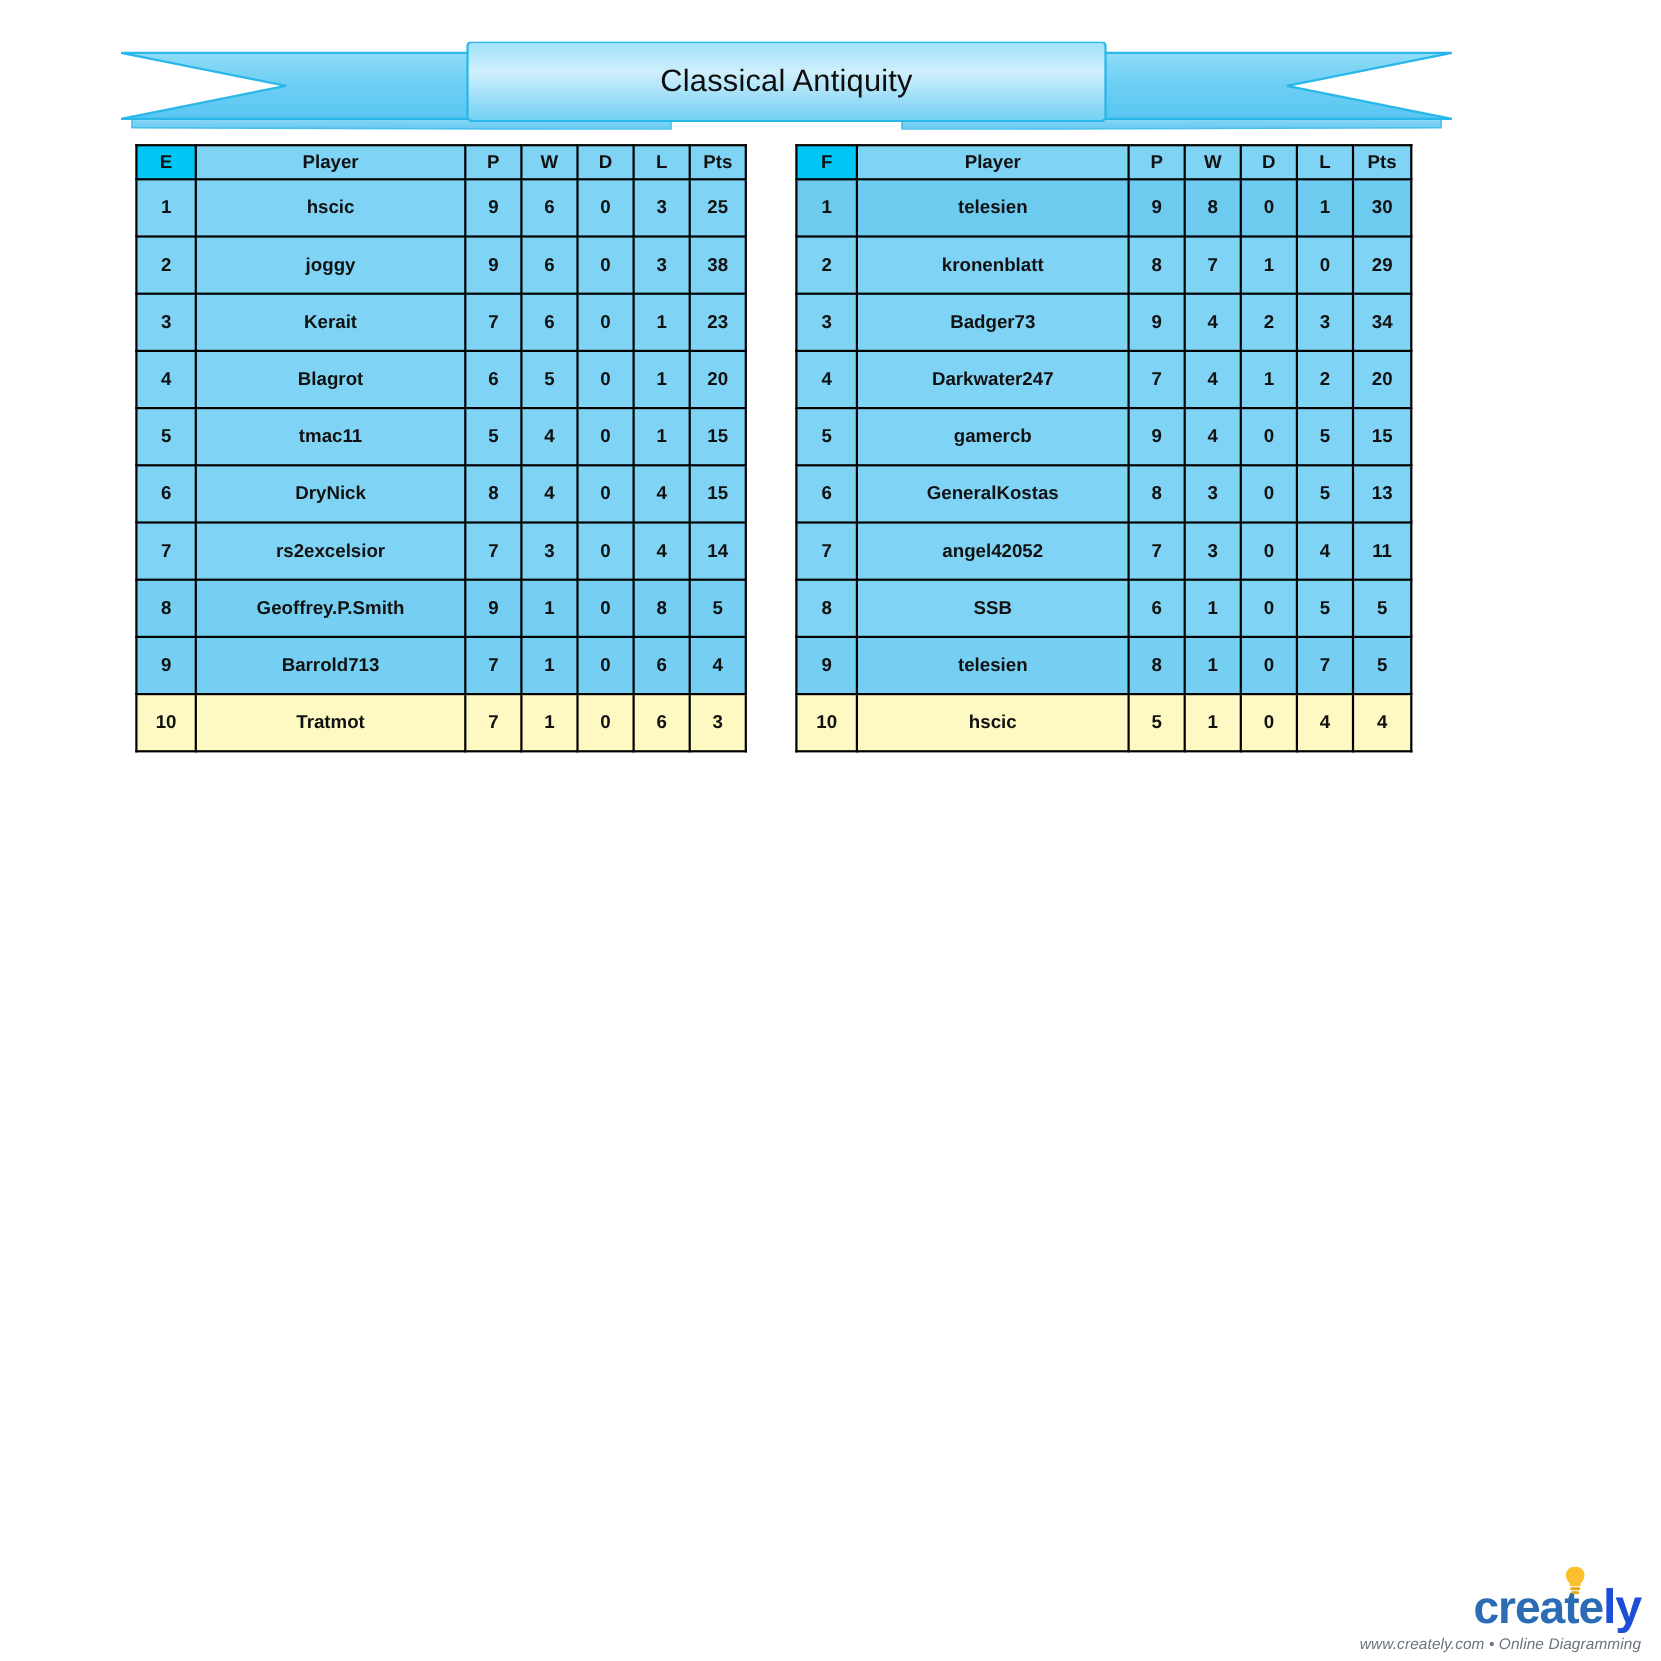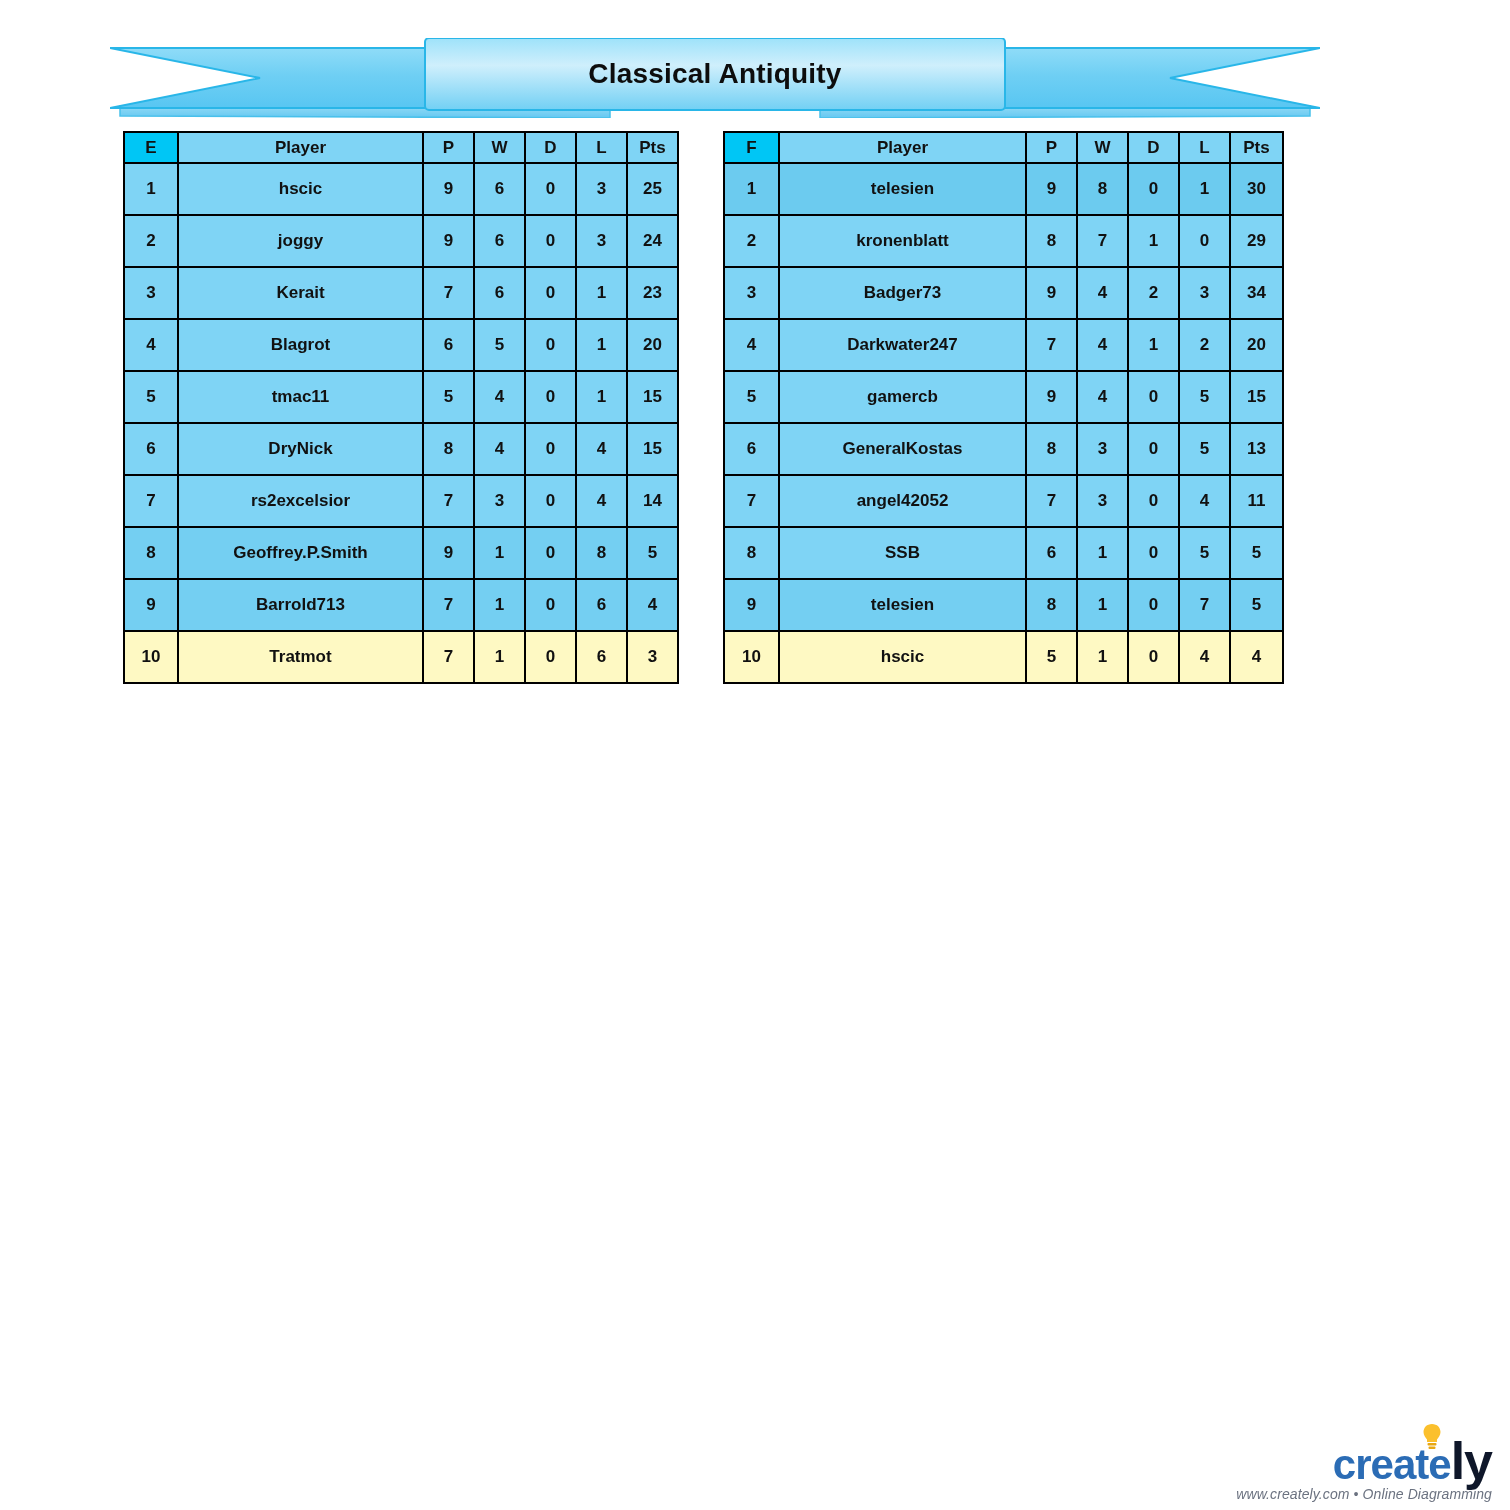--- a/index.html
+++ b/index.html
@@ -27,21 +27,21 @@
   #banner-title {
     position: absolute;
     left: 0;
     top: 0;
     width: 100%;
     height: 72px;
     display: flex;
     align-items: center;
     justify-content: center;
     font-size: 28px;
-    font-weight: bold;
+    font-weight: normal;
     color: #0d0d0d;
     letter-spacing: 0.2px;
     pointer-events: none;
   }
 
   
   .league-table {
     position: absolute;
     border-collapse: collapse;
     table-layout: fixed;
@@ -108,23 +108,23 @@
     white-space: nowrap;
   }
   #wm-logo .wm-blue {
     font-size: 42px;
     font-weight: bold;
     color: #2B6CB5;
     letter-spacing: -1px;
     margin-top: 15px;
   }
   #wm-logo .wm-orange {
-    font-size: 52px;
+    font-size: 44px;
     font-weight: bold;
-    color: #0f172a;
+    color: #1d4ed8;
     letter-spacing: -1px;
   }
   #wm-bulb {
     position: absolute;
     right: 50px;
     top: -14px;
     width: 20px;
     height: 26px;
   }
   #wm-tag {
@@ -201,21 +201,21 @@
       <td>3</td>
       <td>25</td>
     </tr>
     <tr class="row-mid">
       <td>2</td>
       <td>joggy</td>
       <td>9</td>
       <td>6</td>
       <td>0</td>
       <td>3</td>
-      <td>24</td>
+      <td>38</td>
     </tr>
     <tr class="row-mid">
       <td>3</td>
       <td>Kerait</td>
       <td>7</td>
       <td>6</td>
       <td>0</td>
       <td>1</td>
       <td>23</td>
     </tr>

